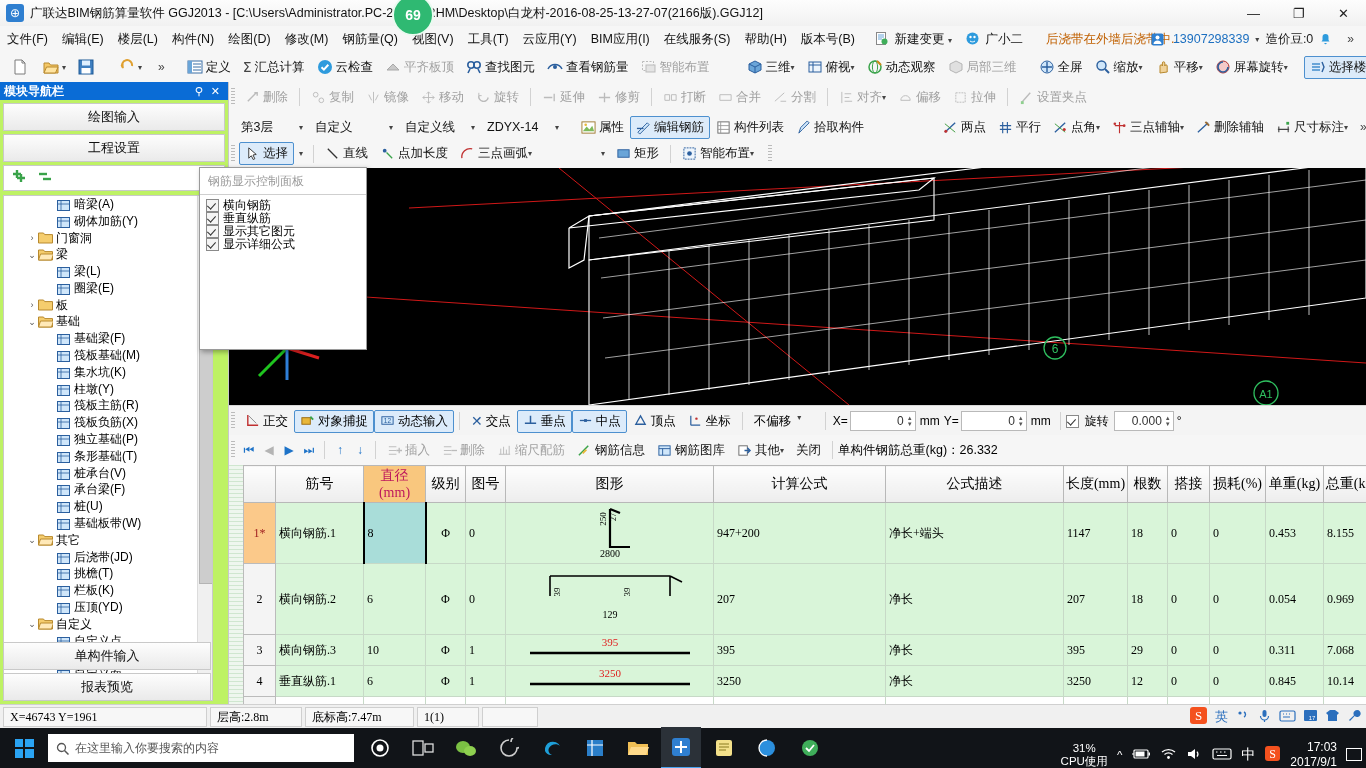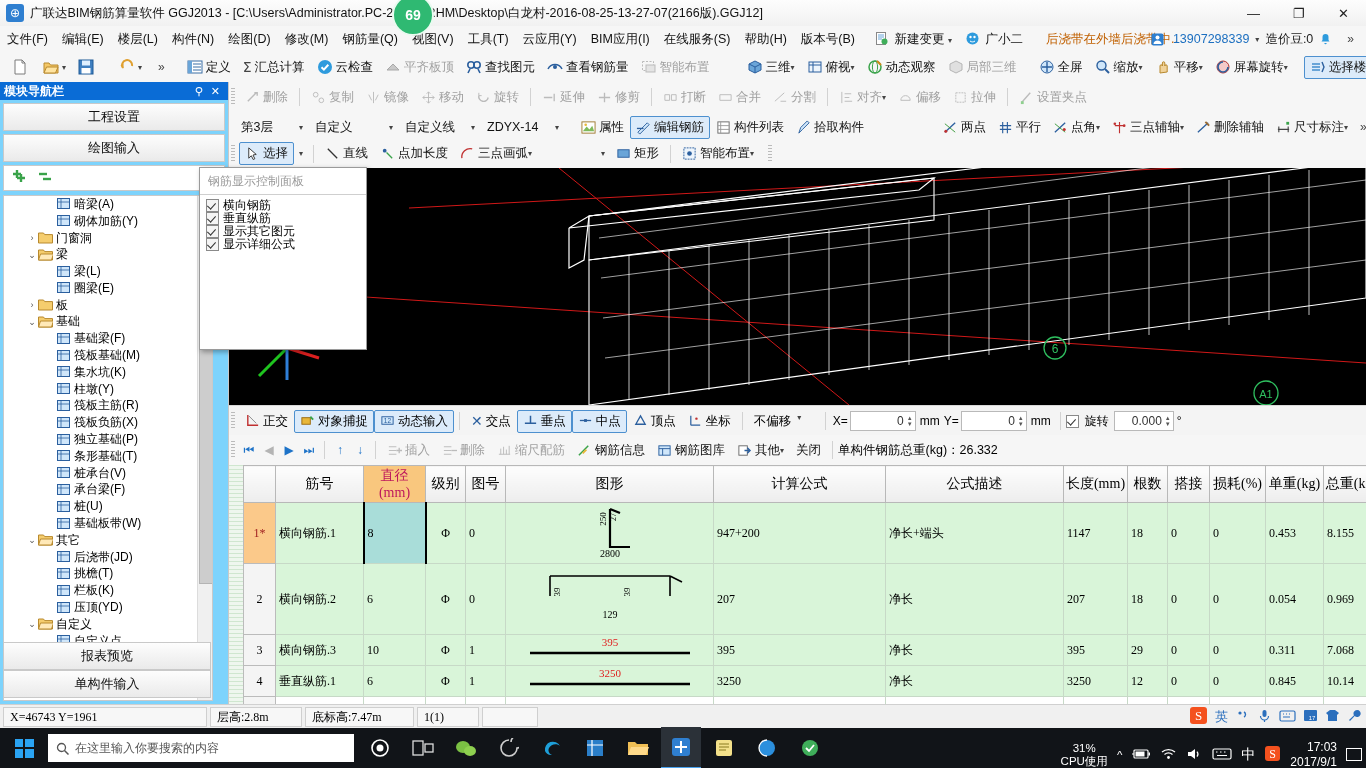--- a/index.html
+++ b/index.html
@@ -46,38 +46,38 @@
     white-space:nowrap;border:1px solid transparent;border-radius:2px;}
   .tool.dis{color:#a0a0a0;}
   .tool .ti{margin-right:3px;display:inline-block;}
   .tool.sel{background:#dcebfa;border:1px solid #4d90cf;}
   .vsep{width:1px;height:18px;background:#d2d2d2;margin:0 5px;}
   .gripper{width:4px;height:18px;margin:0 4px 0 2px;
     background-image:repeating-linear-gradient(#bbb 0 1px,transparent 1px 3px);}
   .ovf{margin-left:auto;padding:0 6px;color:#444;font-size:12px;}
 
   
-  .nav{position:absolute;left:0;top:82px;width:228px;height:622px;background:#7dd3fc;
+  .nav{position:absolute;left:0;top:82px;width:228px;height:622px;background:#bef264;
     border-right:1px solid #c8c8c8;}
   .nav-head{height:18px;background:#0a6cd6;color:#fff;font-size:12px;font-weight:bold;
     display:flex;align-items:center;padding:0 4px;}
   .nav-head .sp{margin-left:auto;display:flex;gap:8px;padding-right:4px;font-size:11px;}
   .nav-bar{height:26px;margin:3px 3px 0 3px;background:linear-gradient(#fdfdfd,#eaeaea);
     border:1px solid #c9c9c9;display:flex;align-items:center;justify-content:center;
     font-size:13px;color:#111;}
   .nav-tools{height:24px;margin:3px 3px 0 3px;background:#fff;border:1px solid #c9c9c9;
     display:flex;align-items:center;padding-left:6px;gap:8px;}
   .tree{position:absolute;left:3px;top:113px;width:208px;height:504px;background:#fff;
     border:1px solid #c9c9c9;overflow:hidden;}
   .tnode{height:16.8px;display:flex;align-items:center;font-size:12px;white-space:nowrap;
     font-family:"Liberation Sans",sans-serif;}
   .tnode .arrow{width:12px;text-align:center;color:#555;font-size:9px;flex:none;}
   .tnode .tic{width:15px;height:14px;margin-right:3px;flex:none;}
   .ind2{padding-left:22px;}
-  .ind3{padding-left:40px;}
+  .ind3{padding-left:40px;align-items:flex-end;}
   .newtag{background:#fedb41;color:#c03000;font-size:8px;font-weight:bold;
     padding:0 2px;border:1px solid #d8a000;margin-left:3px;border-radius:2px;}
   .tnode.sel{background:#d8d8d8;}
   .scrollv{position:absolute;right:0;top:0;width:14px;height:100%;background:#f0f0f0;
     border-left:1px solid #dcdcdc;}
   .sb-arrow{height:14px;display:flex;align-items:center;justify-content:center;
     font-size:8px;color:#444;background:#f0f0f0;}
   .sb-thumb{position:absolute;left:1px;width:12px;background:#cdcdcd;border:1px solid #b4b4b4;}
   .nav-bot{position:absolute;left:3px;bottom:3px;width:208px;}
 
@@ -639,22 +639,22 @@
   </div>
 
   <div class="nav">
     <div class="nav-head">
       <span>模块导航栏</span>
       <span class="sp">
         <span>⚲</span>
         <span>✕</span>
       </span>
     </div>
+    <div class="nav-bar">绘图输入</div>
     <div class="nav-bar">工程设置</div>
-    <div class="nav-bar">绘图输入</div>
     <div class="nav-tools">
       <span>
         <svg width="18" height="14" viewBox="0 0 18 14">
             <path d="M3 4h8M7 0v8" stroke="#3aa34a" stroke-width="2.4"></path>
             <path d="M7 8h8M11 4v8" stroke="#3aa34a" stroke-width="2.4"></path>
           </svg>
       </span>
       <span>
         <svg width="18" height="14" viewBox="0 0 18 14">
             <path d="M3 4h8" stroke="#3aa34a" stroke-width="2.4"></path>
@@ -910,22 +910,22 @@
           </div>
         </div>
       <div class="scrollv">
         <div class="sb-arrow">▲</div>
         <div class="sb-thumb" style="top:16px;height:370px;"></div>
         <div class="sb-arrow" style="position:absolute;bottom:0;width:14px;">▼</div>
       </div>
     </div>
 
     <div class="nav-bot">
+      <div class="nav-bar" style="margin:0 0 3px 0;">单构件输入</div>
       <div class="nav-bar" style="margin:0;">报表预览</div>
-      <div class="nav-bar" style="margin:0 0 3px 0;">单构件输入</div>
     </div>
   </div>
 
   <div class="canvas">
     <svg width="1137" height="237" viewBox="0 0 1137 237">
 
       <path d="M180 40 L1137 -10" stroke="#d01818" stroke-width="1"></path>
       <path d="M0 120 L1137 195" stroke="#d01818" stroke-width="1"></path>
       <path d="M330 0 L620 237" stroke="#d01818" stroke-width="1"></path>
 

